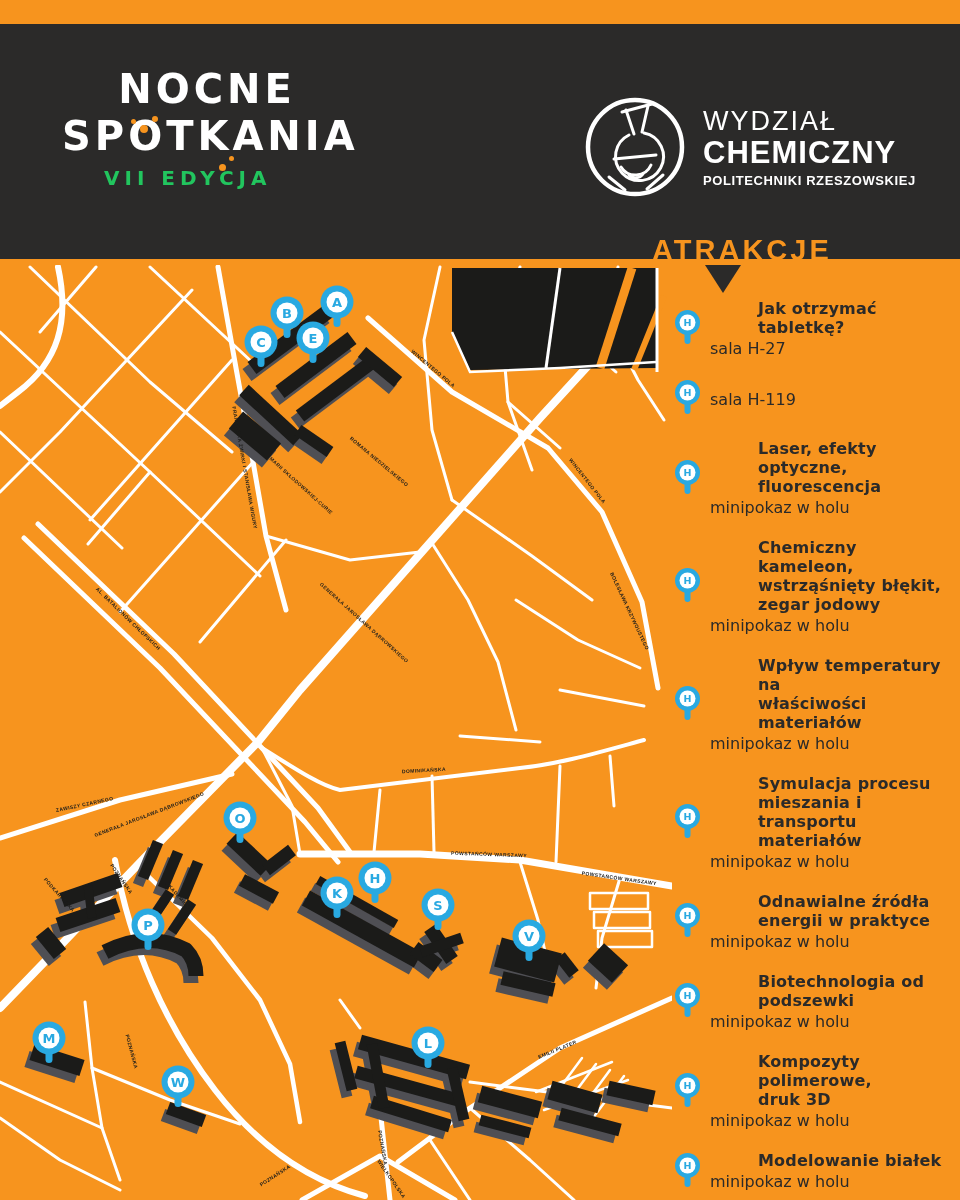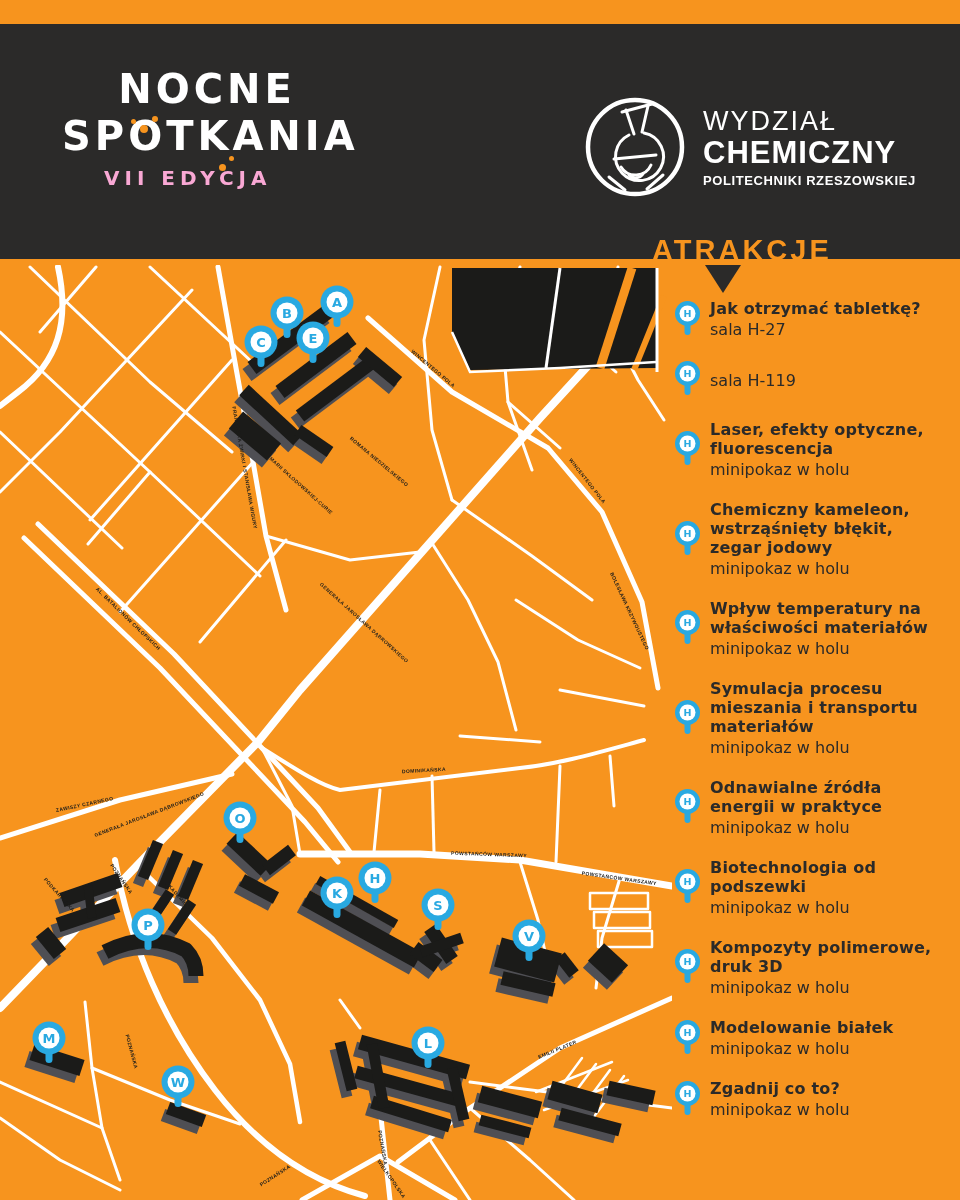--- a/index.html
+++ b/index.html
@@ -3,21 +3,21 @@
 <meta charset="utf-8">
 <style>
   html,body{margin:0;padding:0;}
   body{width:960px;height:1200px;position:relative;overflow:hidden;
        background:#f7941e;font-family:"DejaVu Sans",sans-serif;}
 
   
   .header{position:absolute;left:0;top:0;width:960px;height:235px;background:#2b2a29;margin-top:24px;}
   .event-logo{position:absolute;left:62px;top:42px;width:290px;text-align:center;color:#fff;}
   .event-logo .line{font-size:40px;font-weight:bold;letter-spacing:4px;line-height:47px;}
-  .event-logo .edition{font-size:20px;font-weight:bold;letter-spacing:5px;color:#f9a8d4;
+  .event-logo .edition{font-size:20px;font-weight:bold;letter-spacing:5px;color:#22c55e;
                        text-align:left;padding-left:42px;margin-top:6px;}
   .bubble{position:absolute;background:#f7941e;border-radius:50%;}
   .b1{left:140px;top:101px;width:8px;height:8px;}
   .b2{left:152px;top:92px;width:6px;height:6px;}
   .b3{left:131px;top:95px;width:5px;height:5px;}
   .b4{left:219px;top:140px;width:7px;height:7px;}
   .b5{left:229px;top:132px;width:5px;height:5px;}
 
   .faculty{position:absolute;left:583px;top:71px;display:flex;align-items:center;}
   .faculty-text{margin-left:16px;color:#fff;font-family:"Liberation Sans",sans-serif;}
@@ -38,21 +38,21 @@
                 font-family:"Liberation Sans",sans-serif;}
   .map-pin-letter{font-size:13px;font-weight:bold;fill:#29a9e1;text-anchor:middle;
                   font-family:"DejaVu Sans",sans-serif;}
 
   
   .panel{position:absolute;left:660px;top:265px;width:300px;height:935px;
          padding:34px 6px 0 14px;box-sizing:border-box;}
   .attraction{display:flex;align-items:center;gap:9px;margin-bottom:20px;}
   .attraction svg{flex:0 0 auto;}
   .a-title{font-size:16px;font-weight:bold;color:#2b2a29;line-height:19px;
-           white-space:pre-line;letter-spacing:.2px;}
+           white-space:pre-line;letter-spacing:.2px;margin-left:48px;}
   .a-loc{font-size:16px;font-weight:400;color:#2b2a29;line-height:21px;margin-top:1px;}
   .list-pin-letter{font-size:9.5px;font-weight:bold;fill:#29a9e1;text-anchor:middle;
                    font-family:"DejaVu Sans",sans-serif;}
 </style>
 </head>
 <body>
 
 <div class="header">
   <div class="event-logo">
     <div class="line">NOCNE</div>

